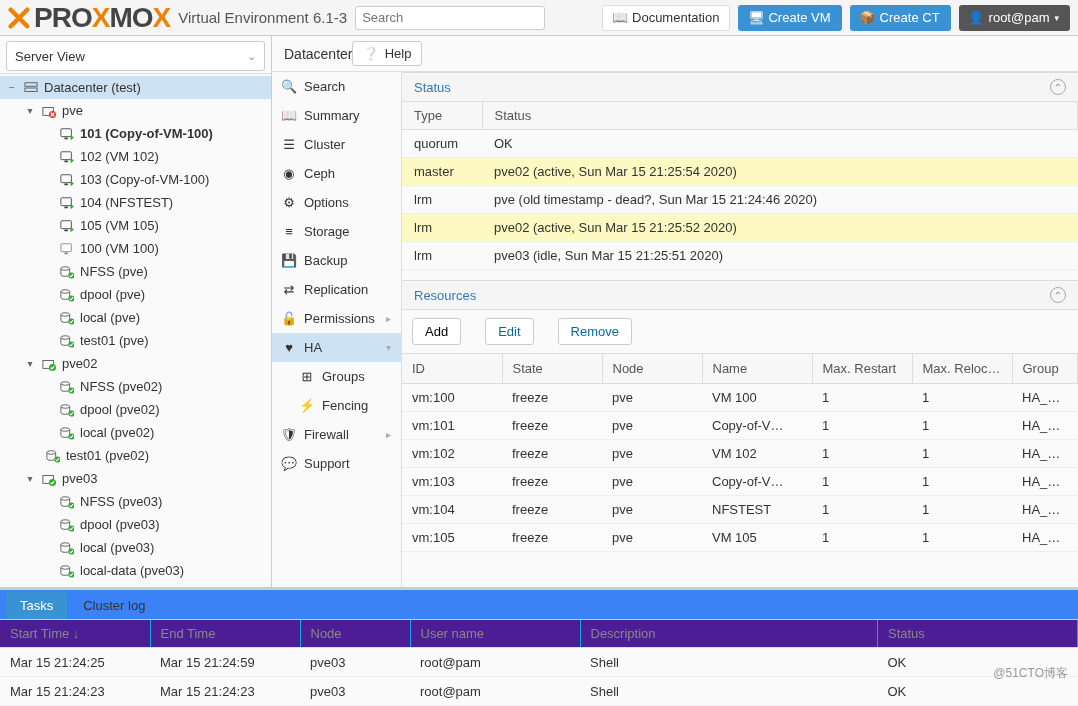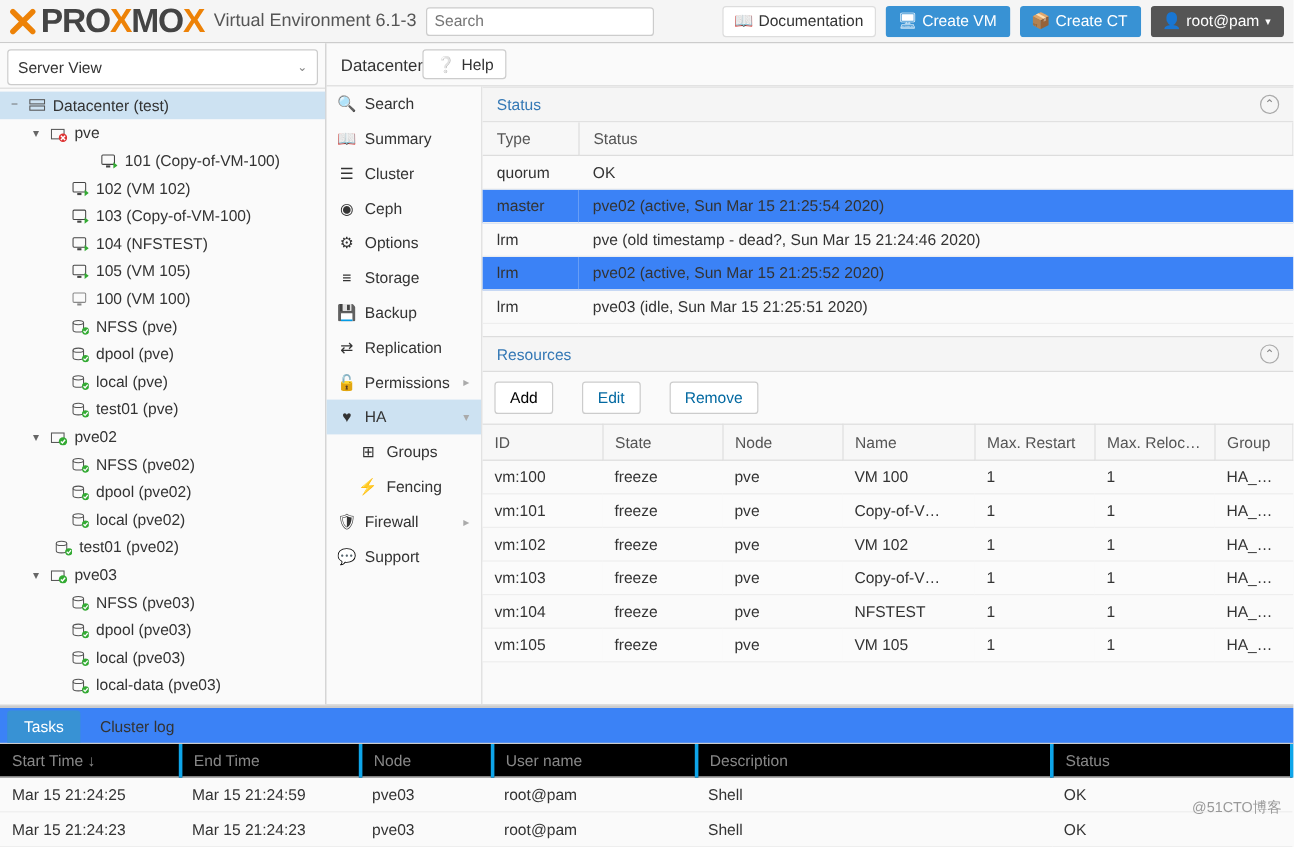--- a/index.html
+++ b/index.html
@@ -33,35 +33,35 @@
 .nav-list { width: 130px; border-right: 1px solid #ddd; overflow-y: auto; }
 .nav-item { height: 29px; display: flex; align-items: center; gap: 8px; padding: 0 10px; cursor: pointer; color: #333; }
 .nav-item.sel { background: #cde2f2; }
 .nav-item.sub { padding-left: 28px; }
 .nav-arrow { margin-left: auto; color: #aaa; font-size: 10px; }
 .content { flex: 1; overflow-y: auto; padding: 0; min-width: 0; }
 .panel-title { height: 30px; background: #f5f5f5; border-top: 1px solid #ddd; border-bottom: 1px solid #ddd; display: flex; align-items: center; padding: 0 12px; color: #3478b5; justify-content: space-between; }
 .collapse-ico { width: 16px; height: 16px; border:1px solid #aaa; border-radius:50%; display:flex; align-items:center; justify-content:center; color:#888; font-size:10px; }
 .status-table { width: 100%; border-collapse: collapse; }
 .status-table th, .status-table td { text-align: left; padding: 6px 12px; border-bottom: 1px solid #eee; font-weight: normal; }
-.status-table .zebra td { background:#3b82f6; }
+.status-table .zebra td { background:#fef9c3; }
 .status-table thead th { background: #f7f7f7; color: #555; border-bottom: 1px solid #ddd; border-right:1px solid #ddd; }
 .btn-row { padding: 8px 10px; display: flex; gap: 24px; }
 .sm-btn { padding: 5px 12px; border: 1px solid #ccc; border-radius: 3px; background: #fff; cursor: pointer; font-size: 13px; }
 .sm-btn.disabled { color: #0369a1; }
 .ha-table { width: 100%; border-collapse: collapse; table-layout:fixed; }
 .ha-table th { text-align: left; padding: 7px 10px; background: #f7f7f7; color: #555; font-weight: normal; border-top:1px solid #ddd; border-bottom: 1px solid #ddd; border-right: 1px solid #ddd; overflow:hidden; text-overflow:ellipsis; white-space:nowrap; }
 .ha-table td { padding: 6px 10px; border-bottom: 1px solid #eee; white-space:nowrap; overflow:hidden; text-overflow:ellipsis; }
 .ha-table tr.zebra td { background:#fbfbfb; }
 .log-panel { height: 118px; display: flex; flex-direction: column; border-top: 2px solid #ccc; }
 .tabs { height: 30px; display: flex; align-items: flex-end; padding: 0 6px; gap: 2px; border-bottom: 1px solid #ccc; background:#3b82f6; }
 .tab { padding: 6px 14px; border-radius: 3px 3px 0 0; cursor: pointer; font-size: 13px; }
 .tab.active { background: #3892d4; color: #fff; }
 .log-table { width: 100%; border-collapse: collapse; flex:1; }
-.log-table th { text-align: left; padding: 6px 10px; background: #000000; color: #888; font-weight: normal; border-bottom: 1px solid #ddd; border-right:3px solid #0ea5e9; }
+.log-table th { text-align: left; padding: 6px 10px; background: #4c1d95; color: #888; font-weight: normal; border-bottom: 1px solid #ddd; border-right:1px solid #0ea5e9; }
 .log-table td { padding: 6px 10px; border-bottom: 1px solid #eee; }
 .watermark { position: absolute; right: 10px; bottom: 24px; color: #999; font-size: 12px; }
 svg { display:block; }
 </style>
 </head>
 <body>
 
 <div class="topbar">
   <div class="logo">
     <svg width="22" height="22" viewBox="0 0 24 24">
@@ -117,21 +117,21 @@
           <span class="tree-exp">▾</span>
           <span class="ico">
             <svg width="16" height="14" viewBox="0 0 16 14">
               <rect x="1" y="3" width="12" height="9" fill="none" stroke="#555"></rect>
               <circle cx="12" cy="11" r="4" fill="#d33"></circle>
               <path d="M10 9 L14 13 M14 9 L10 13" stroke="#fff" stroke-width="1.4"></path>
             </svg>
           </span>
           <span class="tree-label">pve</span>
         </div>
-        <div class="tree-row" style="padding-left: 66px;">
+        <div class="tree-row" style="padding-left: 42px; font-weight: bold;">
           <span class="tree-exp"></span>
           <span class="ico">
             <svg width="16" height="14" viewBox="0 0 16 14">
               <rect x="1" y="1" width="12" height="9" rx="1" fill="none" stroke="#444"></rect>
               <rect x="5" y="11" width="4" height="2" fill="#444"></rect>
               <path d="M12 8 L16 11 L12 14 Z" fill="#3a3"></path>
             </svg>
           </span>
           <span class="tree-label">101 (Copy-of-VM-100)</span>
         </div>

